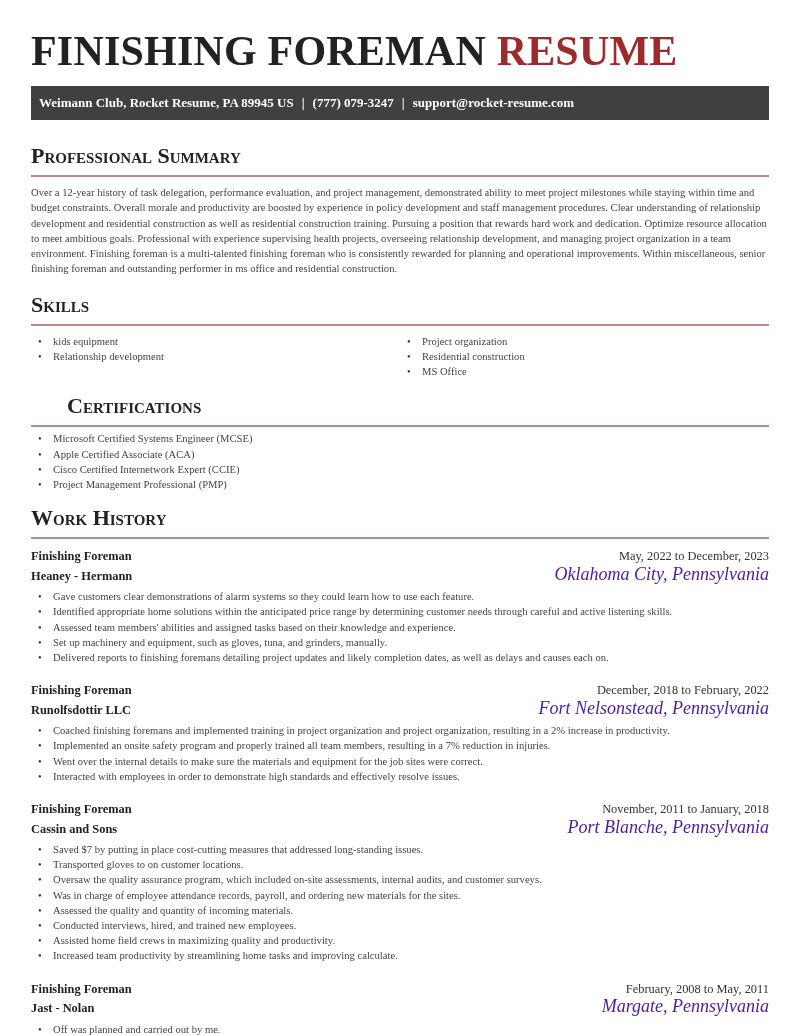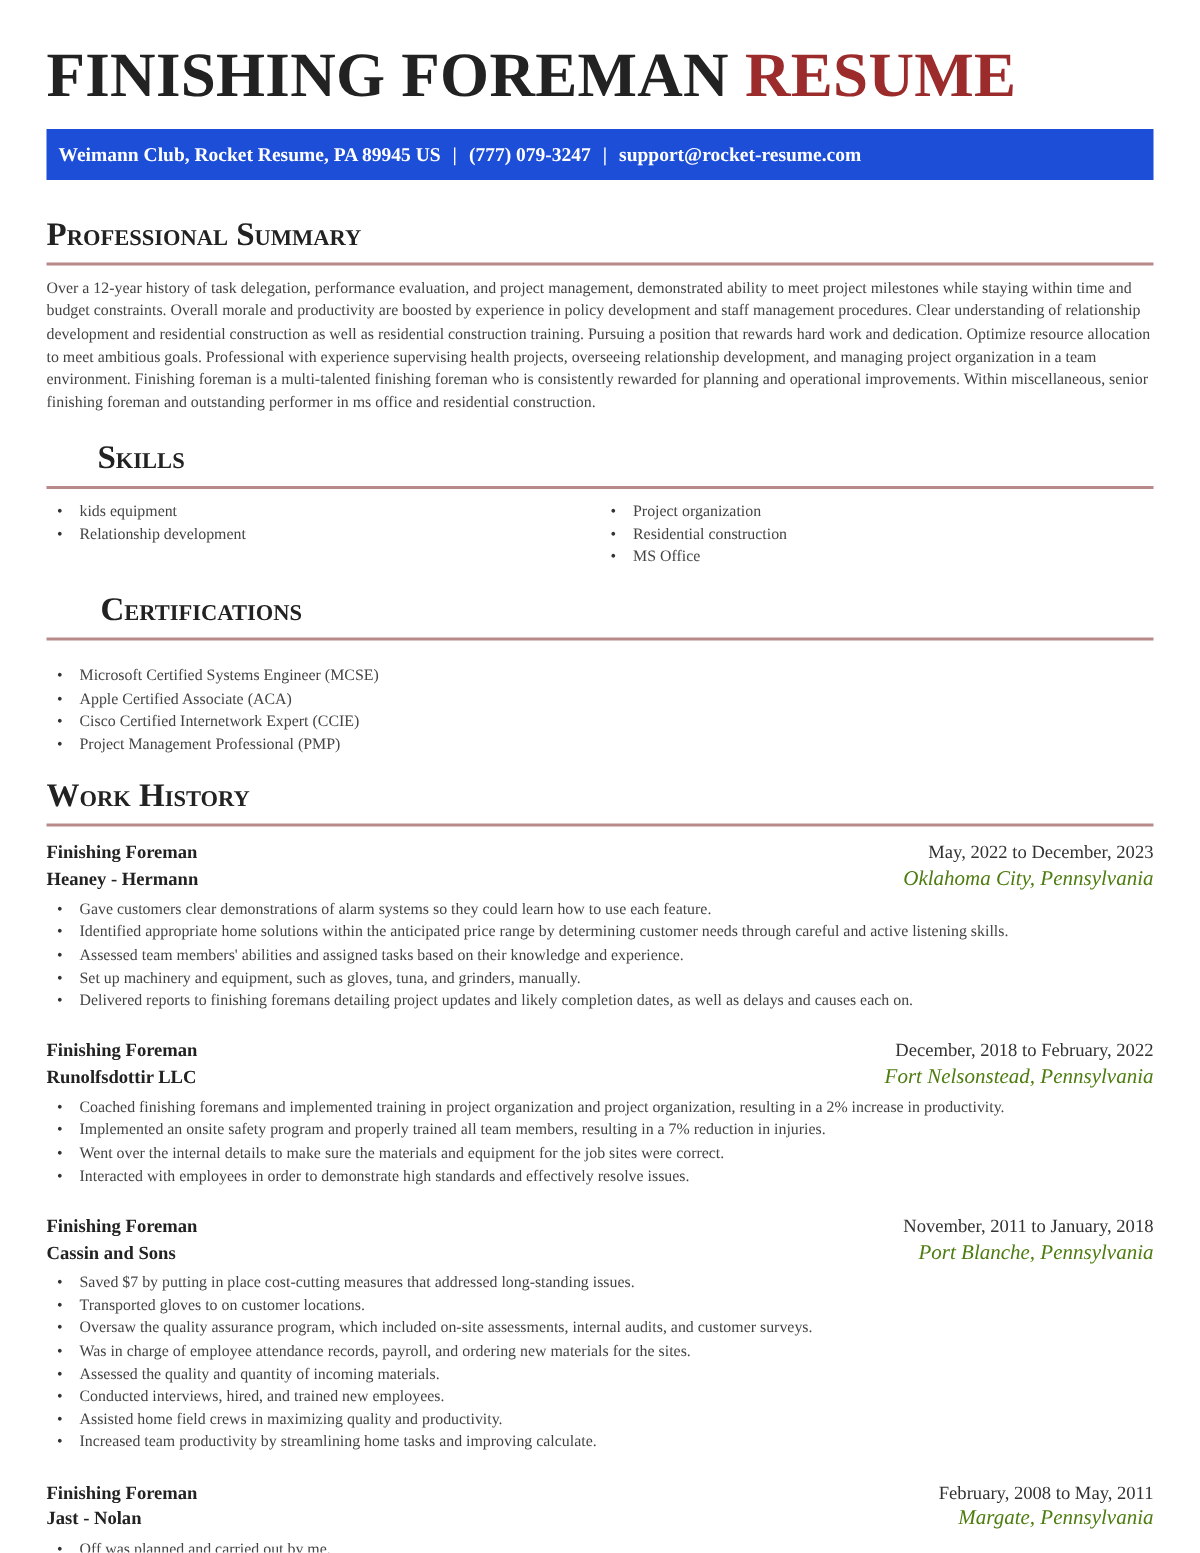--- a/index.html
+++ b/index.html
@@ -10,54 +10,54 @@
     color: #333333;
   }
   .page { padding: 28px 31px 0 31px; }
   .title {
     font-family: "Liberation Serif", serif;
     font-weight: bold; font-size: 42px; line-height: 46px;
     color: #222222; letter-spacing: 0.2px;
   }
   .title .accent { color: #9c2b2b; }
   .contact-bar {
-    margin-top: 12px; background: #1d4ed8; color: #ffffff;
+    margin-top: 12px; background: #404040; color: #ffffff;
     height: 34px; padding: 0 8px; display: flex; align-items: center;
     font-weight: bold; font-size: 13px;
   }
   .contact-bar .sep { margin: 0 8px; }
   .section-title {
     font-variant: small-caps; font-weight: bold; font-size: 22px;
     color: #222222; line-height: 26px;
   }
   .section-rule { height: 2px; background: #b88a8a; margin-top: 6px; }
   .summary-head { margin-top: 23px; }
   .summary-text {
     margin-top: 8px; font-size: 10.6px; line-height: 15.3px; color: #444444;
   }
-  .skills-head { margin-top: 15px; margin-left: 34px; }
+  .skills-head { margin-top: 15px; }
   ul.bullets { list-style: none; }
   ul.bullets li {
     position: relative; padding-left: 22px; font-size: 10.6px;
     line-height: 15.2px; color: #444444;
   }
   ul.bullets li::before {
     content: "\2022"; position: absolute; left: 7px; top: 0; color: #333;
   }
   .skills-grid { display: flex; margin-top: 8px; }
   .skills-grid ul { width: 50%; }
   .cert-head { margin-top: 14px; margin-left: 36px; }
-  .cert-list { margin-top: 16px; }
+  .cert-list { margin-top: 4px; }
   .work-head { margin-top: 13px; }
   .job { margin-top: 9px; }
   .job + .job { margin-top: 17px; }
   .job-row { display: flex; justify-content: space-between; align-items: baseline; }
   .job-title, .job-company { font-weight: bold; font-size: 12.4px; color: #222222; line-height: 17.5px; }
   .job-dates { font-size: 12.4px; color: #333333; line-height: 17.5px; }
-  .job-location { font-style: italic; font-size: 14px; color: #4d7c0f; line-height: 17.5px; }
+  .job-location { font-style: italic; font-size: 18px; color: #4c1d95; line-height: 17.5px; }
   .job-bullets { margin-top: 4px; }
 </style>
 </head>
 <body>
 
 <div class="page">
 
   <h1 class="title"><span>FINISHING FOREMAN</span> <span class="accent">RESUME</span></h1>
 
   <div class="contact-bar">

